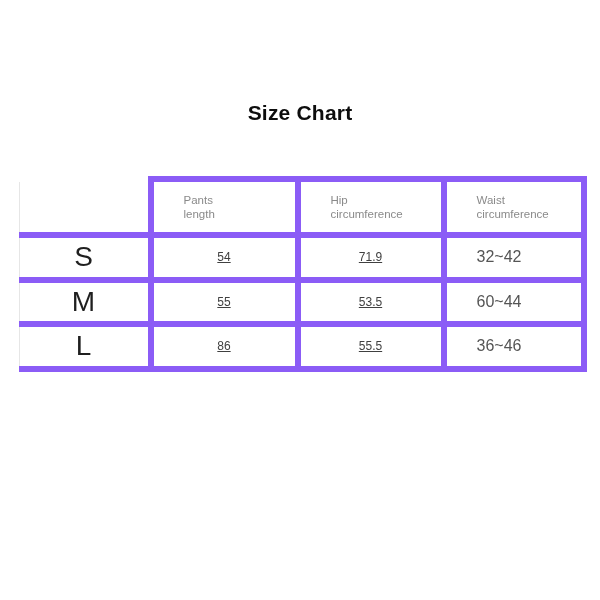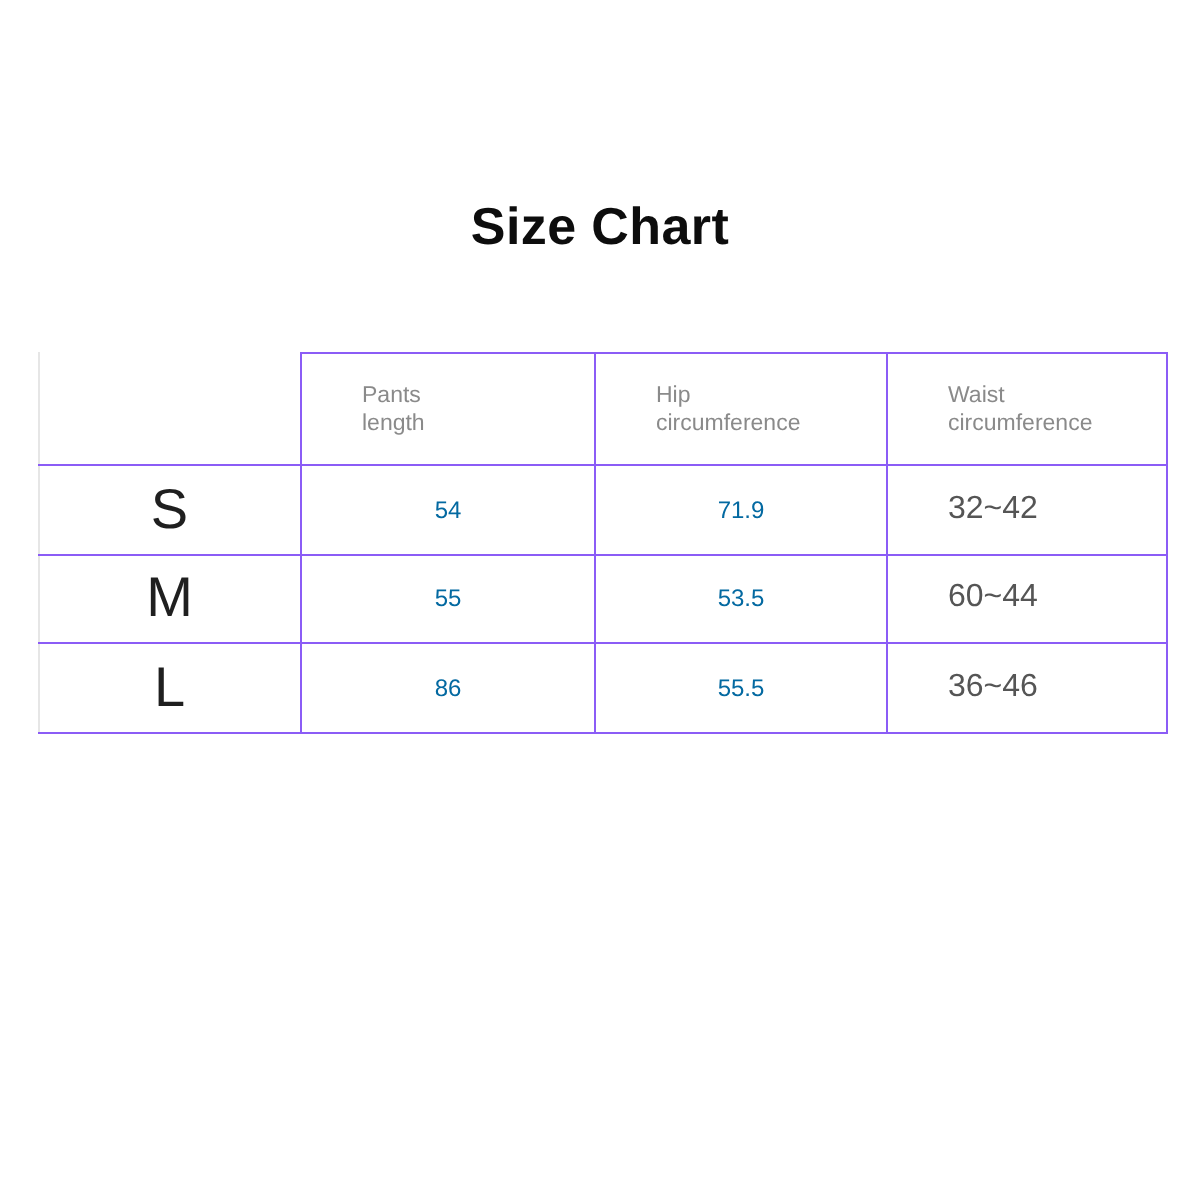--- a/index.html
+++ b/index.html
@@ -25,21 +25,21 @@
     background: #ffffff;
   }
 
   
   .chart-title {
     position: absolute;
     left: 0;
     top: 97px;
     width: 600px;
     text-align: center;
-    font-size: 26px;
+    font-size: 21px;
     font-weight: bold;
     color: #0d0d0d;
     letter-spacing: 0.2px;
     line-height: 32px;
     white-space: nowrap;
   }
 
   
   .size-table-wrap {
     position: absolute;
@@ -55,21 +55,21 @@
     background: #ffffff;
   }
 
   table.size-table col.c-size   { width: 131px; }
   table.size-table col.c-pants  { width: 147px; }
   table.size-table col.c-hip    { width: 146px; }
   table.size-table col.c-waist  { width: 140px; }
 
   table.size-table th,
   table.size-table td {
-    border: 1px solid #8b5cf6;
+    border: 6px solid #8b5cf6;
     padding: 0;
     vertical-align: middle;
     background: #ffffff;
   }
 
   
   table.size-table tr > *:first-child {
     border-left: 1px solid #e6e6e6;
   }
 
@@ -104,23 +104,24 @@
     text-align: center;
     color: #1f1f1f;
     font-size: 28px;
     line-height: 32px;
     font-weight: normal;
     letter-spacing: 0.5px;
   }
 
   td.num-cell {
     text-align: center;
-    color: #0369a1;
+    color: #404040;
     font-size: 12px;
     line-height: 16px;
+    text-decoration: underline;
   }
 
   td.range-cell {
     text-align: left;
     color: #555555;
     font-size: 16px;
     line-height: 16px;
   }
   td.range-cell .rv {
     display: block;

